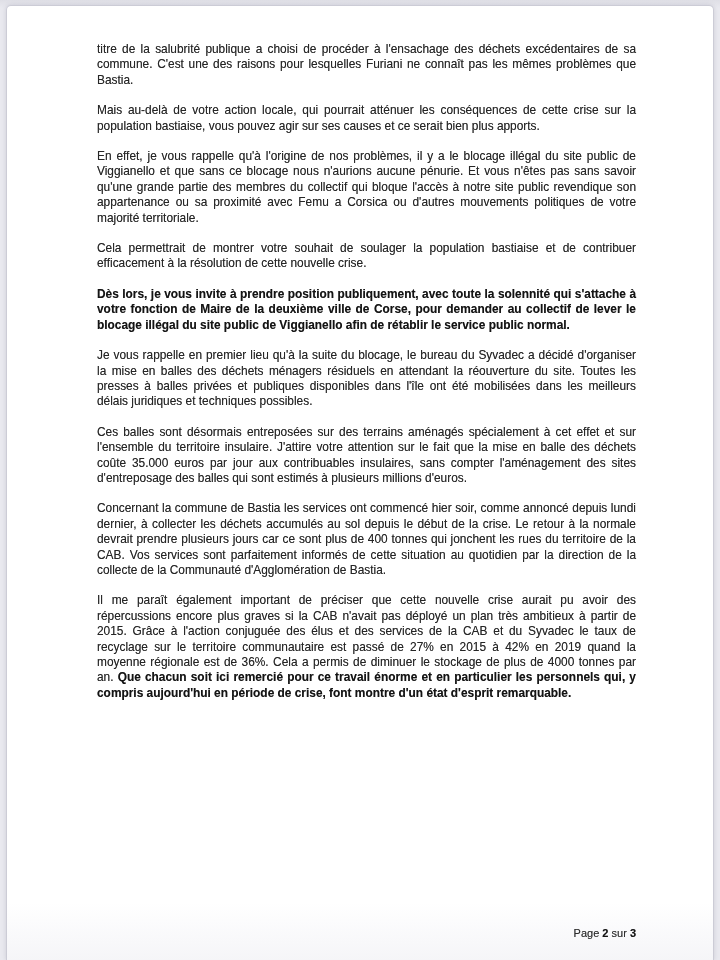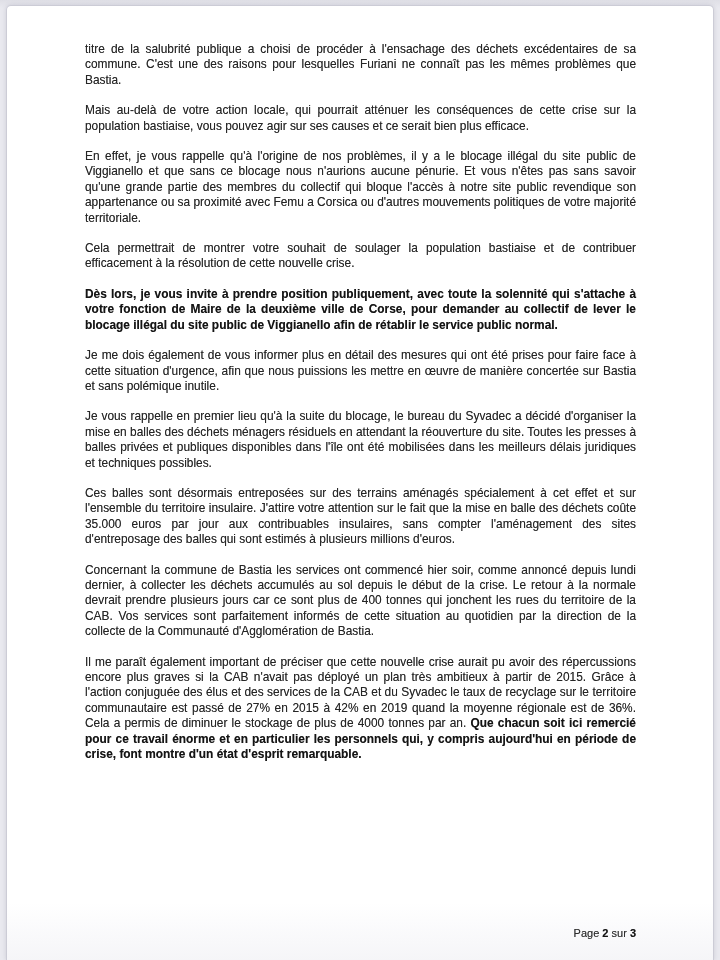--- a/index.html
+++ b/index.html
@@ -25,21 +25,21 @@
     height: 955px;
     box-sizing: border-box;
     background: linear-gradient(#ffffff, #ffffff 94%, #f5f5f8);
     border: 1px solid #ccccd6;
     border-bottom: none;
     border-radius: 5px 5px 0 0;
     box-shadow: 0 0 4px rgba(120,120,140,0.25);
   }
   .letter-body {
     position: absolute;
-    left: 78px;
+    left: 90px;
     right: 77px;
     top: 36px;
     color: #262626;
     font-size: 11.9px;
     line-height: 15.4px;
     text-align: justify;
     text-shadow: 0 0 0.3px rgba(45,45,45,0.55);
   }
   .para {
     margin: 0 0 15px 0;
@@ -61,25 +61,24 @@
     color: #141414;
   }
 </style>
 </head>
 <body>
 
 <div class="scan-frame">
   <div class="page">
     <div class="letter-body">
         <div class="para"><span class="run">titre de la salubrité publique a choisi de procéder à l'ensachage des déchets excédentaires de sa commune. C'est une des raisons pour lesquelles Furiani ne connaît pas les mêmes problèmes que Bastia.</span></div>
-        <div class="para"><span class="run">Mais au-delà de votre action locale, qui pourrait atténuer les conséquences de cette crise sur la population bastiaise, vous pouvez agir sur ses causes et ce serait bien plus efficace.</span></div>
+        <div class="para"><span class="run">Mais au-delà de votre action locale, qui pourrait atténuer les conséquences de cette crise sur la population bastiaise, vous pouvez agir sur ses causes et ce serait bien plus apports.</span></div>
         <div class="para"><span class="run">En effet, je vous rappelle qu'à l'origine de nos problèmes, il y a le blocage illégal du site public de Viggianello et que sans ce blocage nous n'aurions aucune pénurie. Et vous n'êtes pas sans savoir qu'une grande partie des membres du collectif qui bloque l'accès à notre site public revendique son appartenance ou sa proximité avec Femu a Corsica ou d'autres mouvements politiques de votre majorité territoriale.</span></div>
         <div class="para"><span class="run">Cela permettrait de montrer votre souhait de soulager la population bastiaise et de contribuer efficacement à la résolution de cette nouvelle crise.</span></div>
         <div class="para"><span class="run-bold">Dès lors, je vous invite à prendre position publiquement, avec toute la solennité qui s'attache à votre fonction de Maire de la deuxième ville de Corse, pour demander au collectif de lever le blocage illégal du site public de Viggianello afin de rétablir le service public normal.</span></div>
-        <div class="para"><span class="run">Je me dois également de vous informer plus en détail des mesures qui ont été prises pour faire face à cette situation d'urgence, afin que nous puissions les mettre en œuvre de manière concertée sur Bastia et sans polémique inutile.</span></div>
         <div class="para"><span class="run">Je vous rappelle en premier lieu qu'à la suite du blocage, le bureau du Syvadec a décidé d'organiser la mise en balles des déchets ménagers résiduels en attendant la réouverture du site. Toutes les presses à balles privées et publiques disponibles dans l'île ont été mobilisées dans les meilleurs délais juridiques et techniques possibles.</span></div>
         <div class="para"><span class="run">Ces balles sont désormais entreposées sur des terrains aménagés spécialement à cet effet et sur l'ensemble du territoire insulaire. J'attire votre attention sur le fait que la mise en balle des déchets coûte 35.000 euros par jour aux contribuables insulaires, sans compter l'aménagement des sites d'entreposage des balles qui sont estimés à plusieurs millions d'euros.</span></div>
         <div class="para"><span class="run">Concernant la commune de Bastia les services ont commencé hier soir, comme annoncé depuis lundi dernier, à collecter les déchets accumulés au sol depuis le début de la crise. Le retour à la normale devrait prendre plusieurs jours car ce sont plus de 400 tonnes qui jonchent les rues du territoire de la CAB. Vos services sont parfaitement informés de cette situation au quotidien par la direction de la collecte de la Communauté d'Agglomération de Bastia.</span></div>
         <div class="para"><span class="run">Il me paraît également important de préciser que cette nouvelle crise aurait pu avoir des répercussions encore plus graves si la CAB n'avait pas déployé un plan très ambitieux à partir de 2015. Grâce à l'action conjuguée des élus et des services de la CAB et du Syvadec le taux de recyclage sur le territoire communautaire est passé de 27% en 2015 à 42% en 2019 quand la moyenne régionale est de 36%. Cela a permis de diminuer le stockage de plus de 4000 tonnes par an.  </span><span class="run-bold">Que chacun soit ici remercié pour ce travail énorme et en particulier les personnels qui, y compris aujourd'hui en période de crise, font montre d'un état d'esprit remarquable.</span></div>
       </div>
     <div class="page-footer"><span>Page</span> <span class="num">2</span> <span>sur</span> <span class="num">3</span></div>
   </div>
 </div>
 
 </body></html>

